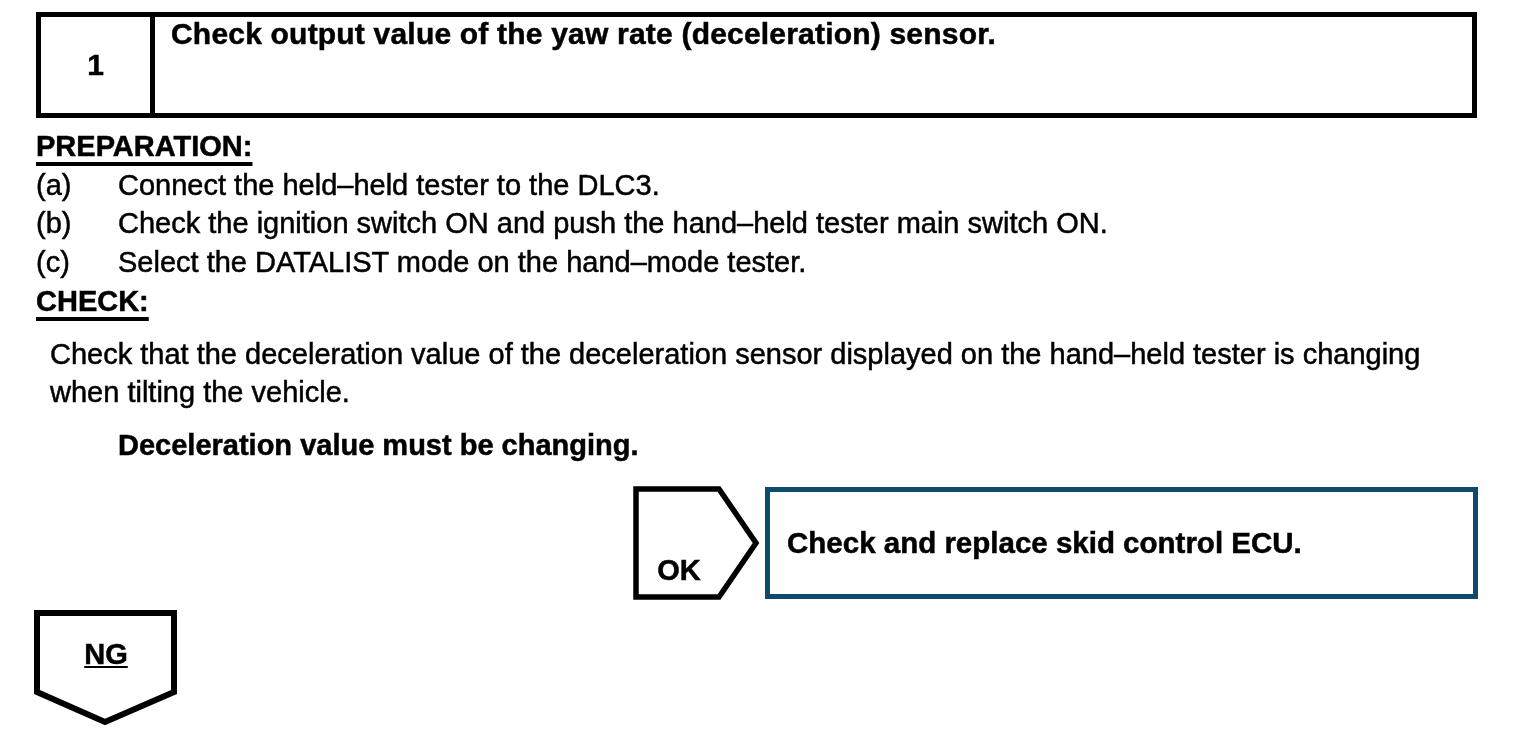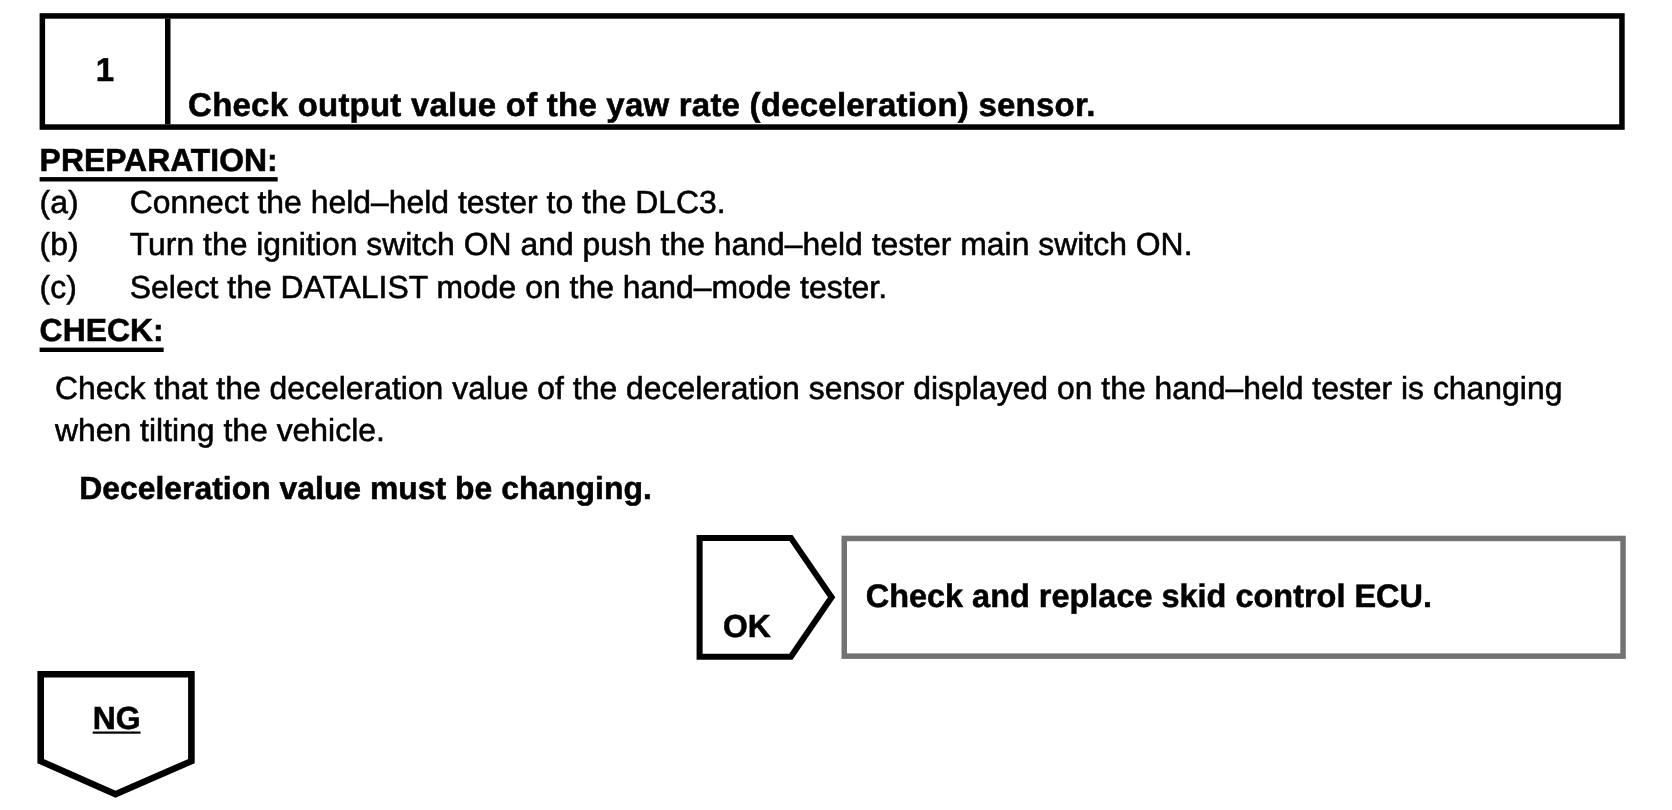--- a/index.html
+++ b/index.html
@@ -36,21 +36,21 @@
     box-sizing: border-box;
     display: flex;
     align-items: center;
     justify-content: center;
     font-weight: bold;
     font-size: 30px;
   }
   .step-title-cell {
     flex: 1;
     display: flex;
-    align-items: flex-end;
+    align-items: flex-start;
     padding-left: 16px;
   }
   .step-title {
     font-weight: bold;
     font-size: 30px;
     letter-spacing: 0.2px;
   }
 
   
   .content {
@@ -76,21 +76,21 @@
     flex: 0 0 82px;
   }
   .item-text {
     flex: 1;
   }
   .body-par {
     margin: 14px;
   }
   .ok-req {
     font-weight: bold;
-    margin-left: 36px;
+    margin-left: 82px;
   }
 
   
   .shape-svg {
     position: absolute;
     display: block;
   }
   .conn-label {
     position: absolute;
     display: flex;
@@ -98,21 +98,21 @@
     justify-content: center;
     font-weight: bold;
     font-size: 29px;
   }
   .ok-action {
     position: absolute;
     left: 765px;
     top: 487px;
     width: 713px;
     height: 112px;
-    border: 5px solid #737373;
+    border: 5px solid #0c4a6e;
     box-sizing: border-box;
     display: flex;
     align-items: center;
     padding-left: 17px;
     font-weight: bold;
     font-size: 29.5px;
   }
 </style>
 </head>
 <body>
@@ -133,21 +133,21 @@
     <div class="heading">
       <span class="u">PREPARATION:</span>
     </div>
 
     <div class="item">
       <span class="item-label">(a)</span>
       <span class="item-text">Connect the held–held tester to the DLC3.</span>
     </div>
     <div class="item">
       <span class="item-label">(b)</span>
-      <span class="item-text">Turn the ignition switch ON and push the hand–held tester main switch ON.</span>
+      <span class="item-text">Check the ignition switch ON and push the hand–held tester main switch ON.</span>
     </div>
     <div class="item">
       <span class="item-label">(c)</span>
       <span class="item-text">Select the DATALIST mode on the hand–mode tester.</span>
     </div>
 
     <div class="heading">
       <span class="u">CHECK:</span>
     </div>
     <p class="body-par">Check that the deceleration value of the deceleration sensor displayed on the hand–held tester is changing when tilting the vehicle.</p>

